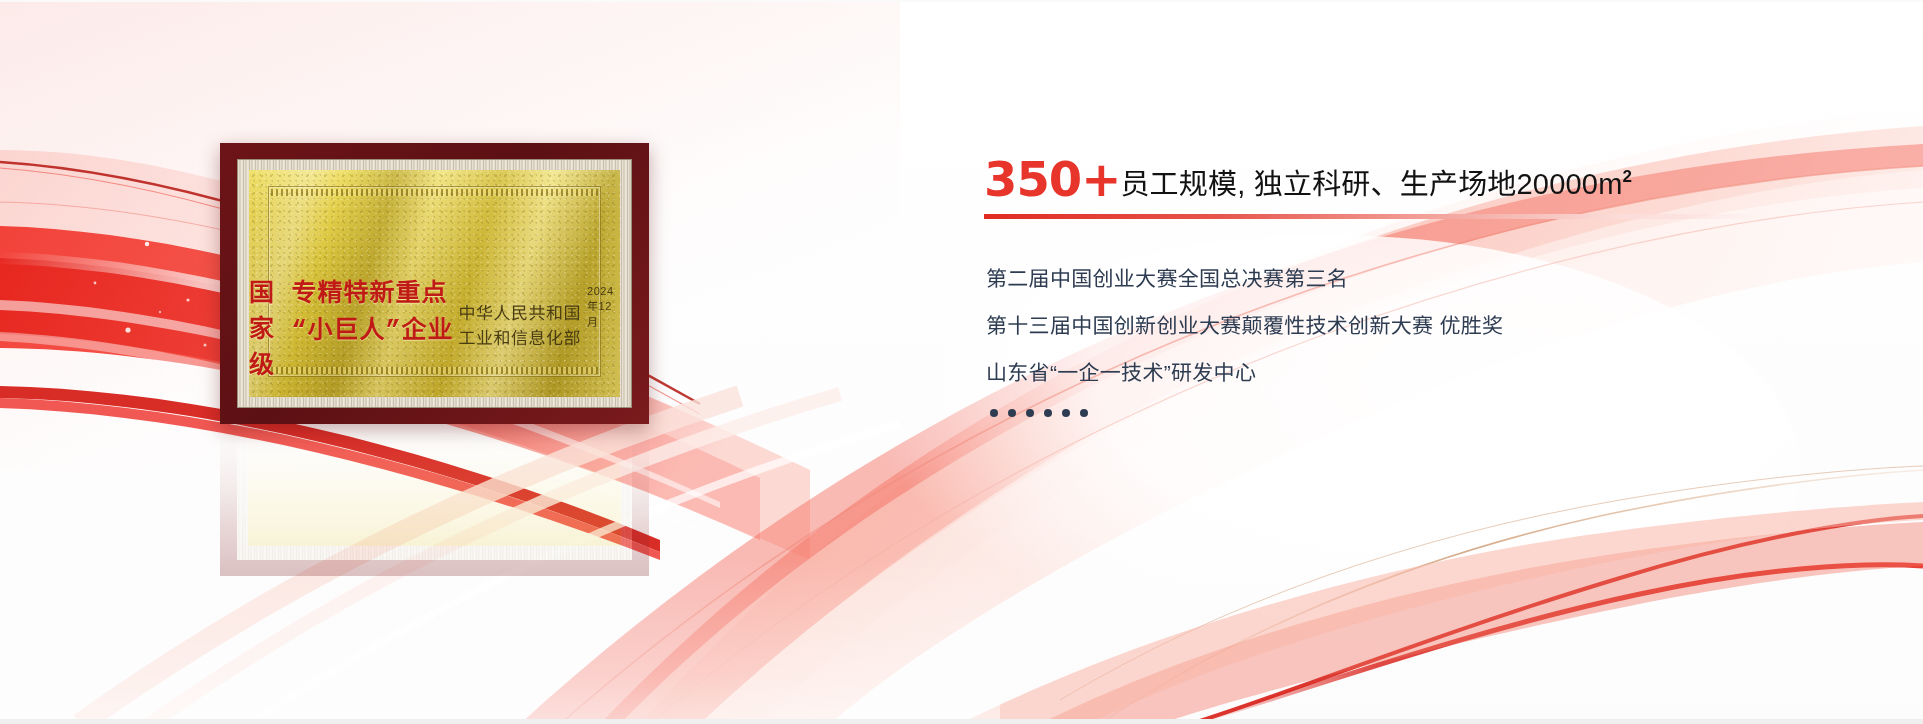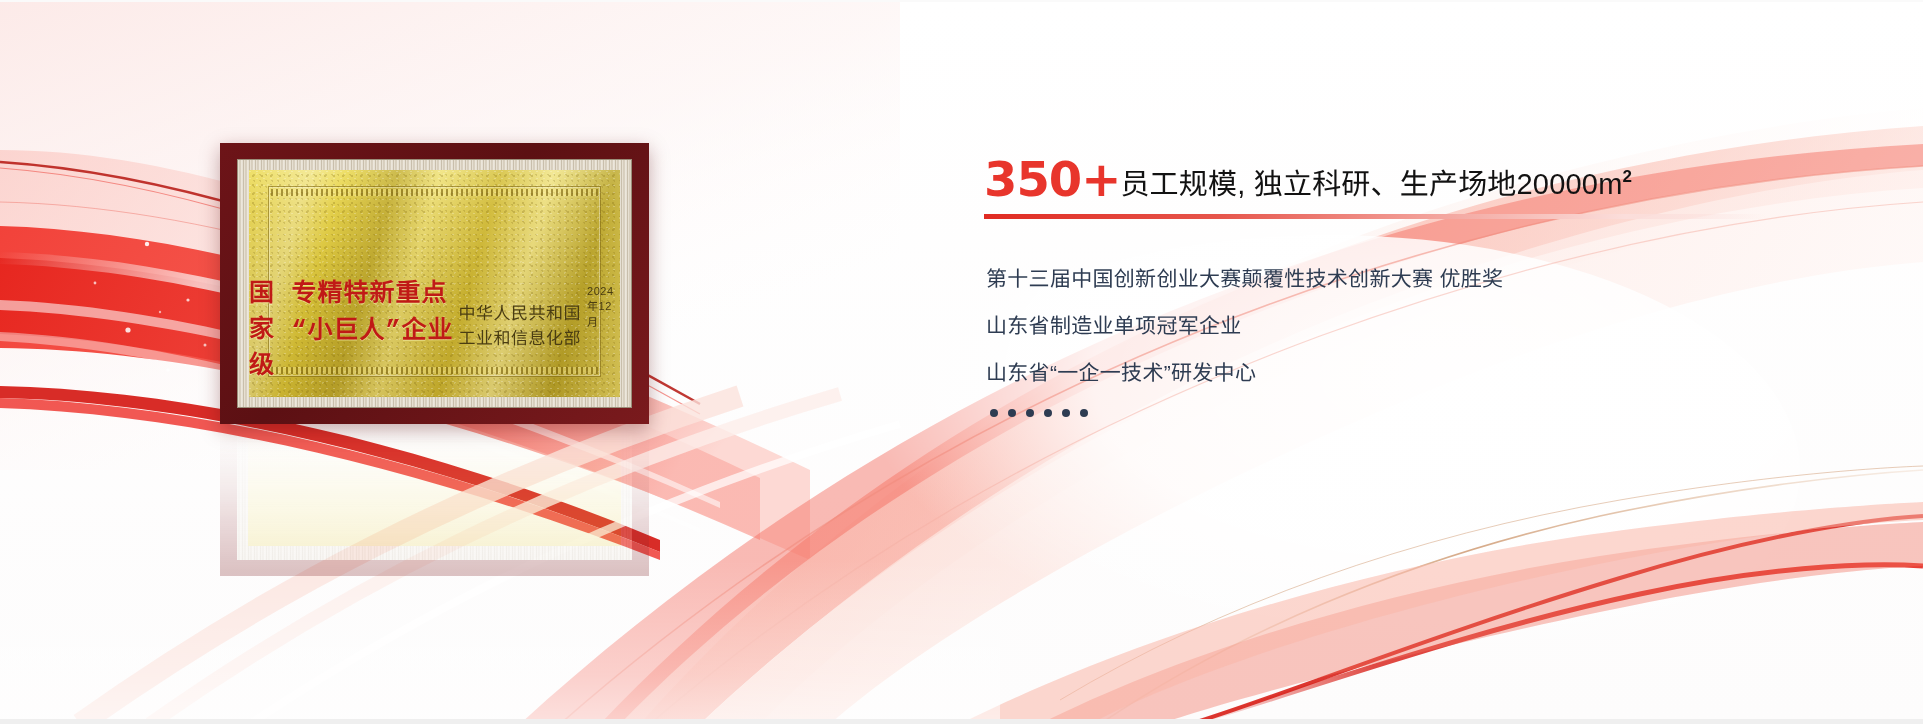--- a/index.html
+++ b/index.html
@@ -448,22 +448,22 @@
 
     <div class="headline">
       <span class="headline-number">350+</span>
       <span class="headline-text">员工规模, 独立科研、生产场地20000m</span>
       <span class="headline-sup">2</span>
     </div>
 
     <div class="headline-rule"></div>
 
     <div class="achievements">
+      <div class="ach-item">第二届中国创业大赛全国总决赛第三名</div>
       <div class="ach-item">第十三届中国创新创业大赛颠覆性技术创新大赛 优胜奖</div>
-      <div class="ach-item">山东省制造业单项冠军企业</div>
       <div class="ach-item">山东省“一企一技术”研发中心</div>
 
       <div class="ach-ellipsis">
         <span class="ach-dot"></span>
         <span class="ach-dot"></span>
         <span class="ach-dot"></span>
         <span class="ach-dot"></span>
         <span class="ach-dot"></span>
         <span class="ach-dot"></span>
       </div>

